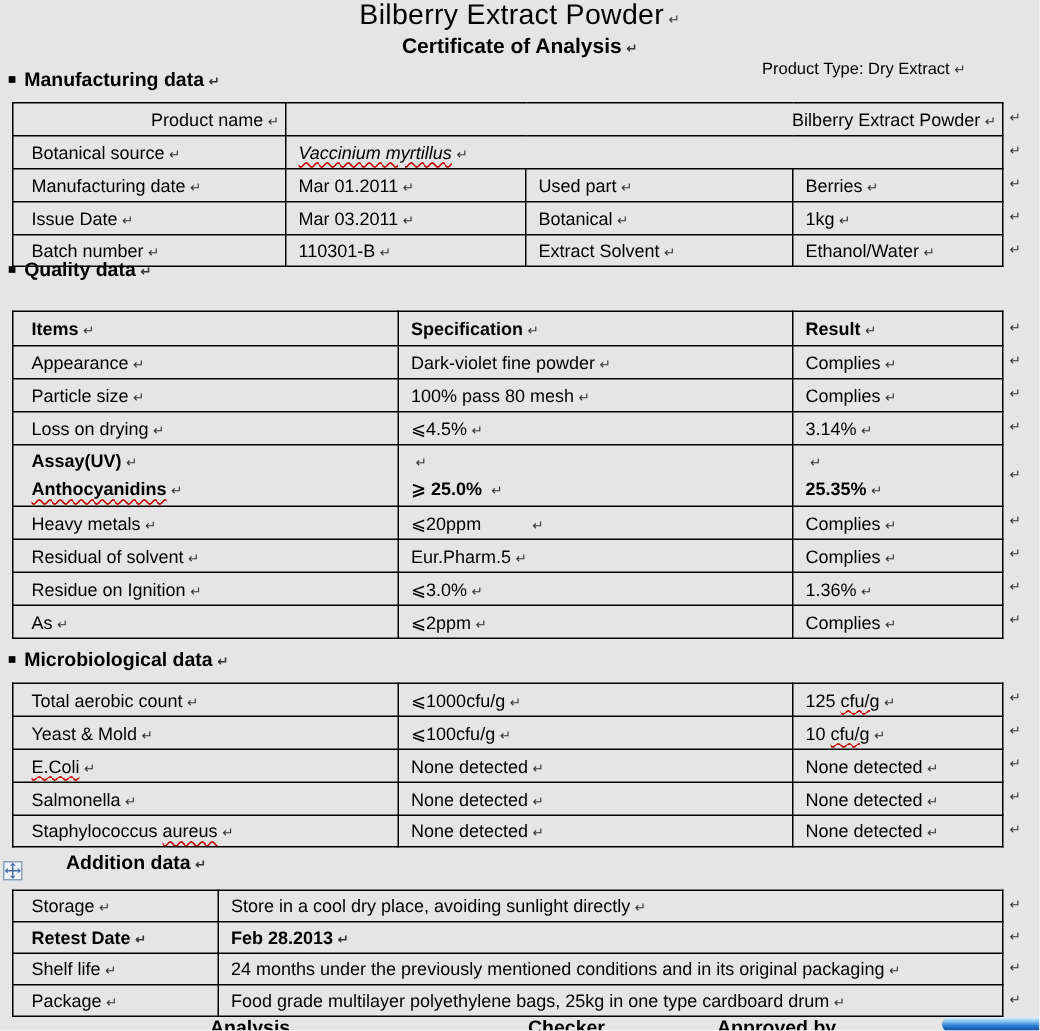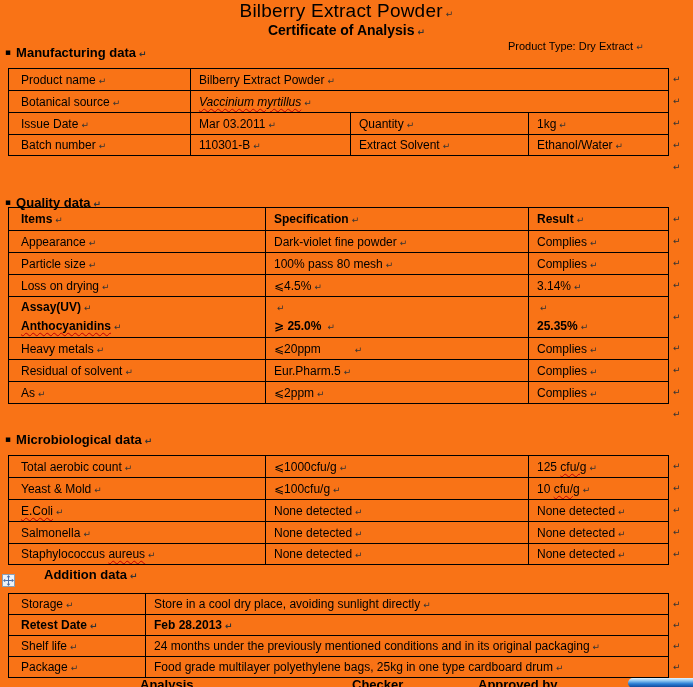--- a/index.html
+++ b/index.html
@@ -1,23 +1,23 @@
 <!DOCTYPE html>
 <html><head>
 <meta charset="utf-8">
 <style>
   html,body{margin:0;padding:0;background:#fff;}
-  .page{position:relative;width:693px;height:687px;background:#f97316;overflow:hidden;
+  .page{position:relative;width:693px;height:687px;background:#e5e5e5;overflow:hidden;
         font-family:"Liberation Sans","DejaVu Sans",sans-serif;color:#000;}
   .title{position:absolute;top:0px;left:0;width:100%;text-align:center;font-size:19px;letter-spacing:.2px;}
   .subtitle{position:absolute;top:22px;left:0;width:100%;text-align:center;font-size:14px;font-weight:bold;}
   .ptype{position:absolute;top:40px;left:508px;font-size:11px;}
   .sect{position:absolute;font-size:13px;font-weight:bold;}
   #h-man{top:45px;left:5px}
-  #h-qual{top:195px;left:5px}
+  #h-qual{top:172px;left:5px}
   #h-micro{top:432px;left:5px}
   #h-add{top:567px;left:44px}
   .bullet{font-size:9px;vertical-align:2px;margin-right:5px;font-family:"DejaVu Sans",sans-serif;}
   .twrap{position:absolute;display:flex;align-items:flex-start;}
   #t-man{top:68px;left:8px}
   #t-qual{top:207px;left:8px}
   #t-micro{top:455px;left:8px}
   #t-add{top:593px;left:8px}
   table{border-collapse:collapse;table-layout:fixed;}
   td{border:1px solid #000;font-size:12px;padding:0 4px 0 8px;vertical-align:middle;
@@ -60,32 +60,38 @@
   </div>
   <div class="twrap" id="t-man">
       <table>
         <colgroup>
           <col style="width: 182px;">
           <col style="width: 160px;">
           <col style="width: 178px;">
           <col style="width: 140px;">
         </colgroup>
         <tbody>
-          <tr style="height: 22px;">
+          <tr style="height: 22px; text-align: right;">
             <td class="first"><span>Product name</span><span class="mark">↵</span></td>
             <td colspan="3"><span>Bilberry Extract Powder</span><span class="mark">↵</span></td>
           </tr>
           <tr style="height: 22px;">
             <td class="first"><span>Botanical source</span><span class="mark">↵</span></td>
             <td colspan="3"><span class="i sq">Vaccinium myrtillus</span><span class="mark">↵</span></td>
           </tr>
           <tr style="height: 22px;">
+            <td class="first"><span>Manufacturing date</span><span class="mark">↵</span></td>
+            <td><span>Mar 01.2011</span><span class="mark">↵</span></td>
+            <td><span>Used part</span><span class="mark">↵</span></td>
+            <td><span>Berries</span><span class="mark">↵</span></td>
+          </tr>
+          <tr style="height: 22px;">
             <td class="first"><span>Issue Date</span><span class="mark">↵</span></td>
             <td><span>Mar 03.2011</span><span class="mark">↵</span></td>
-            <td><span>Quantity</span><span class="mark">↵</span></td>
+            <td><span>Botanical</span><span class="mark">↵</span></td>
             <td><span>1kg</span><span class="mark">↵</span></td>
           </tr>
           <tr style="height: 21px; margin-left: 28px;">
             <td class="first"><span>Batch number</span><span class="mark">↵</span></td>
             <td><span>110301-B</span><span class="mark">↵</span></td>
             <td><span>Extract Solvent</span><span class="mark">↵</span></td>
             <td><span>Ethanol/Water</span><span class="mark">↵</span></td>
           </tr>
         </tbody>
       </table>
@@ -147,20 +153,25 @@
             <td class="first"><span>Heavy metals</span><span class="mark">↵</span></td>
             <td><span>⩽20ppm</span><span class="mark" style="margin-left: 34px;">↵</span></td>
             <td><span>Complies</span><span class="mark">↵</span></td>
           </tr>
           <tr style="height: 22px;">
             <td class="first"><span>Residual of solvent</span><span class="mark">↵</span></td>
             <td><span>Eur.Pharm.5</span><span class="mark">↵</span></td>
             <td><span>Complies</span><span class="mark">↵</span></td>
           </tr>
           <tr style="height: 22px;">
+            <td class="first"><span>Residue on Ignition</span><span class="mark">↵</span></td>
+            <td><span>⩽3.0%</span><span class="mark">↵</span></td>
+            <td><span>1.36%</span><span class="mark">↵</span></td>
+          </tr>
+          <tr style="height: 22px;">
             <td class="first"><span>As</span><span class="mark">↵</span></td>
             <td><span>⩽2ppm</span><span class="mark">↵</span></td>
             <td><span>Complies</span><span class="mark">↵</span></td>
           </tr>
         </tbody>
       </table>
       <div class="rowmarks">
         <div class="rm" style="height: 23px;">↵</div>
         <div class="rm" style="height: 22px;">↵</div>
         <div class="rm" style="height: 22px;">↵</div>

